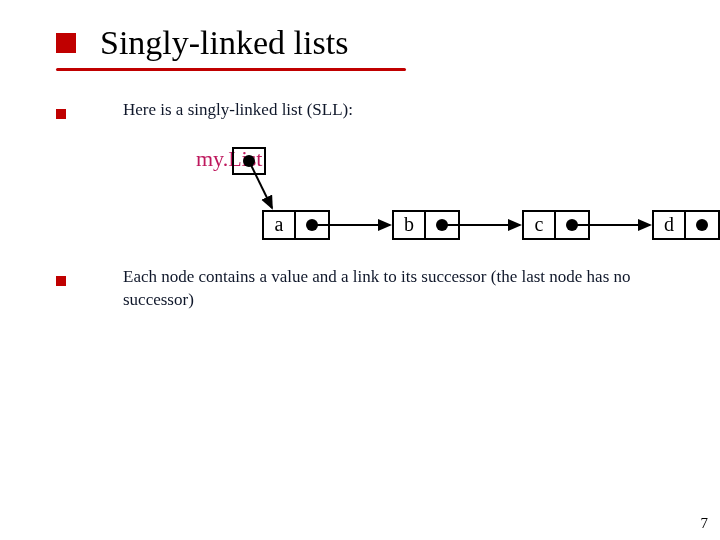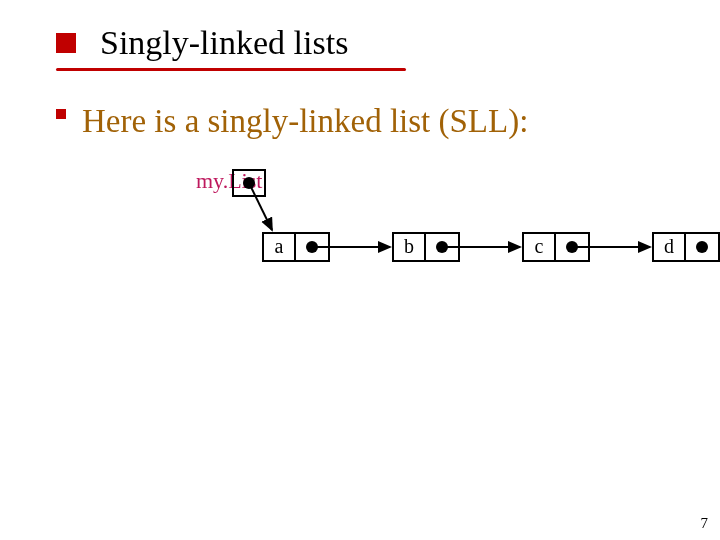--- a/index.html
+++ b/index.html
@@ -46,23 +46,24 @@
   }
   .bullet-square {
     width: 10px;
     height: 10px;
     background: #c00000;
     margin-right: 16px;
     margin-top: 10px;
     flex-shrink: 0;
   }
   .bullet-text {
-    font-size: 33px;
-    color: #a16207;
+    font-size: 17px;
+    color: #0f172a;
     line-height: 1.35;
+    margin-left: 41px;
   }
   .diagram-area {
     position: relative;
     height: 130px;
     margin: 10px 0 4px 0;
   }
   .mylist-label {
     position: absolute;
     font-family: Liberation Serif, serif;
     font-size: 22px;
@@ -178,17 +179,21 @@
           <path d="M0,0 L7,3 L0,6 Z" fill="#000"></path>
         </marker>
       </defs>
       <line x1="193" y1="29" x2="216" y2="76" stroke="#000" stroke-width="2" marker-end="url(#arrowhead)"></line>
       <line x1="258" y1="93" x2="334" y2="93" stroke="#000" stroke-width="2" marker-end="url(#arrowhead)"></line>
       <line x1="388" y1="93" x2="464" y2="93" stroke="#000" stroke-width="2" marker-end="url(#arrowhead)"></line>
       <line x1="518" y1="93" x2="594" y2="93" stroke="#000" stroke-width="2" marker-end="url(#arrowhead)"></line>
     </svg>
   </div>
 
+  <div class="bullet-row">
+    <div class="bullet-square"></div>
+    <div class="bullet-text">Each node contains a value and a link to its successor (the last node has no successor)</div>
+  </div>
 
 
 </div>
 
 <div class="page-number">7</div>
 
 </body></html>

